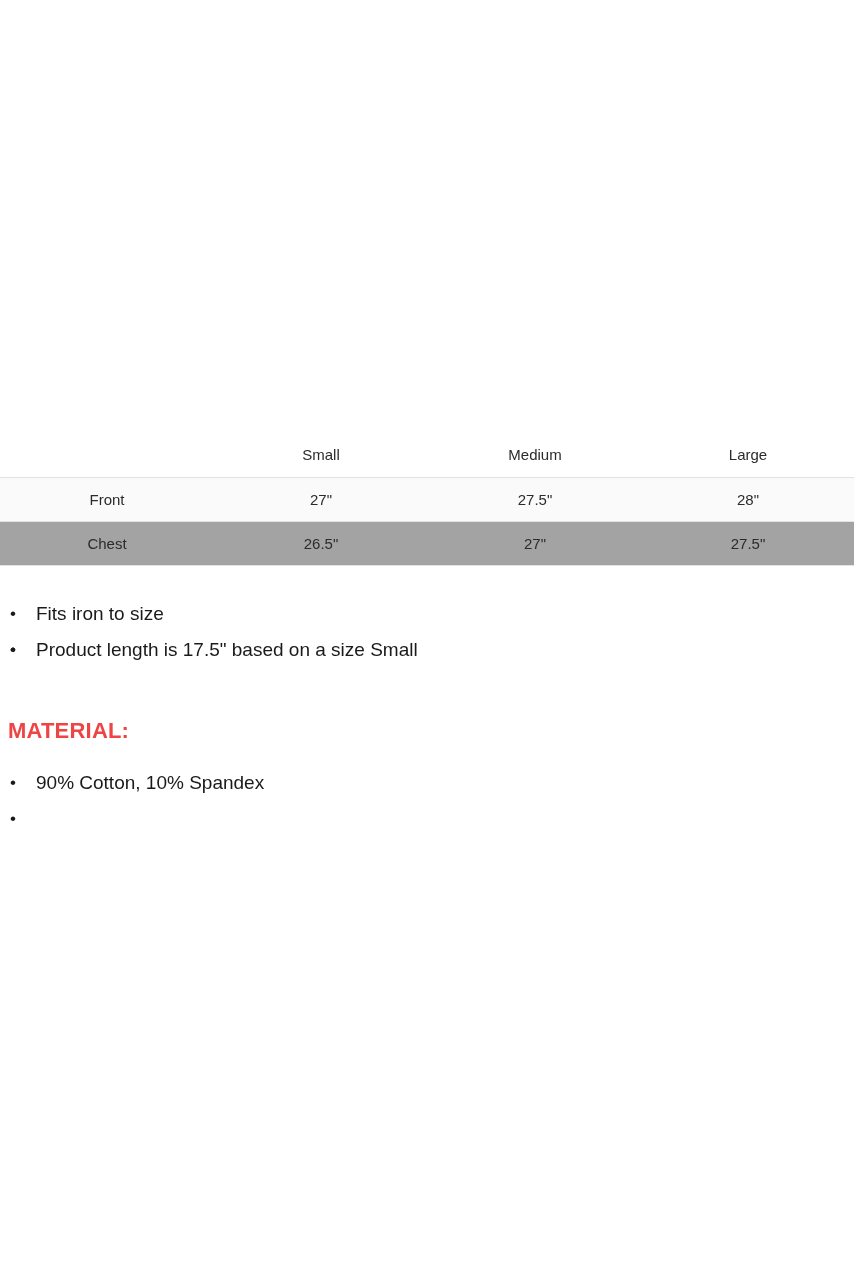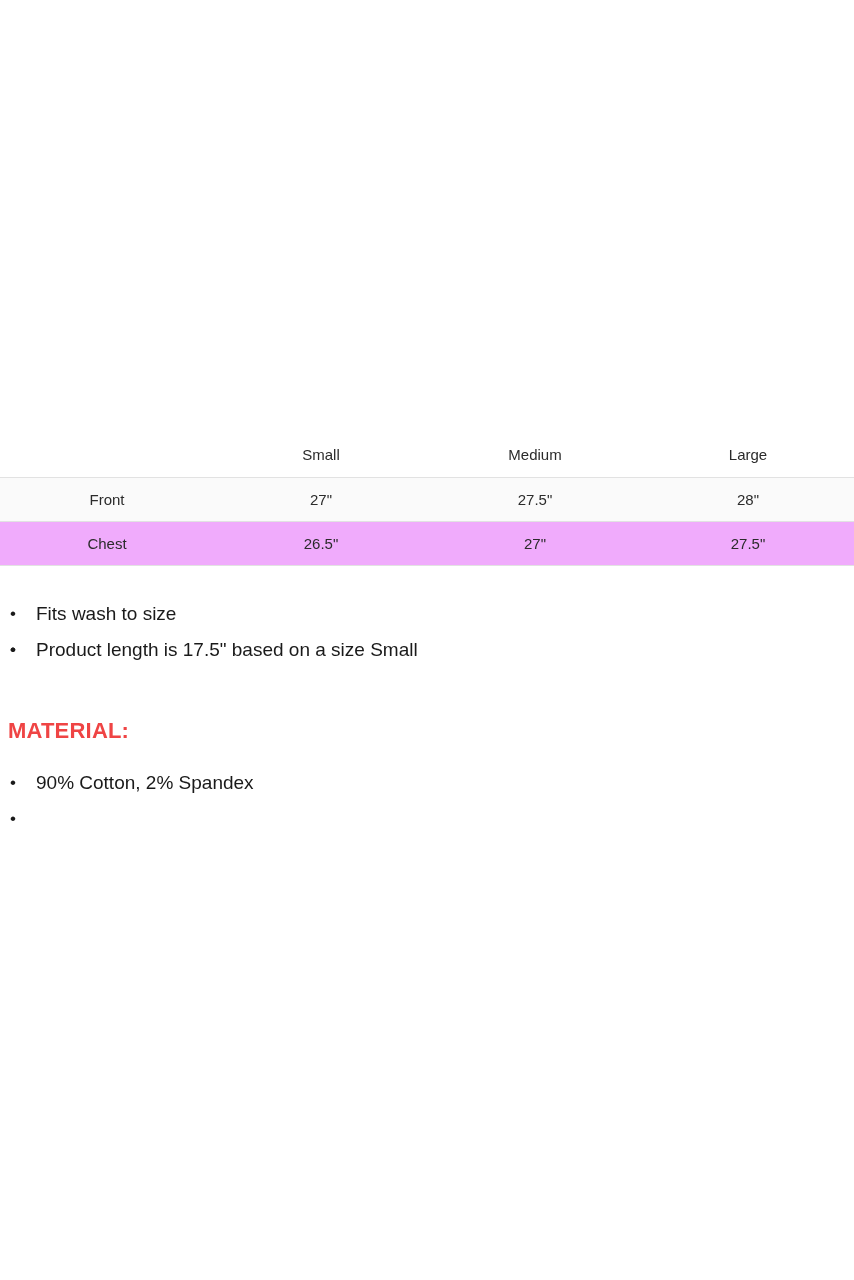--- a/index.html
+++ b/index.html
@@ -56,21 +56,21 @@
     color: #2b2b2b;
     text-align: center;
     padding: 13px 0 13px 0;
     border-top: 1px solid #e2e2e2;
     border-bottom: 1px solid #e2e2e2;
   }
   table.size-table tr.row-alt td {
     background: #fafafa;
   }
   table.size-table tr.row-plain td {
-    background: #f0abfc;
+    background: #a3a3a3;
     border-top: none;
   }
 
   
   .bullets {
     position: absolute;
     left: 8px;
     width: 830px;
     list-style: none;
     margin: 0;
@@ -140,36 +140,36 @@
           <td>27"</td>
           <td>27.5"</td>
         </tr>
       </tbody>
     </table>
   </div>
 
   <ul class="bullets" id="fit-bullets">
     <li>
       <span class="dot">•</span>
-      <span>Fits wash to size</span>
+      <span>Fits iron to size</span>
     </li>
     <li>
       <span class="dot">•</span>
     </li>
     <li>
       <span class="dot">•</span>
       <span>Product length is 17.5" based on a size Small</span>
     </li>
   </ul>
 
   <div class="section-title">MATERIAL:</div>
 
   <ul class="bullets" id="material-bullets">
     <li>
       <span class="dot">•</span>
-      <span>90% Cotton, 2% Spandex</span>
+      <span>90% Cotton, 10% Spandex</span>
     </li>
     <li>
       <span class="dot">•</span>
     </li>
   </ul>
 
 </div>
 
 </body></html>

